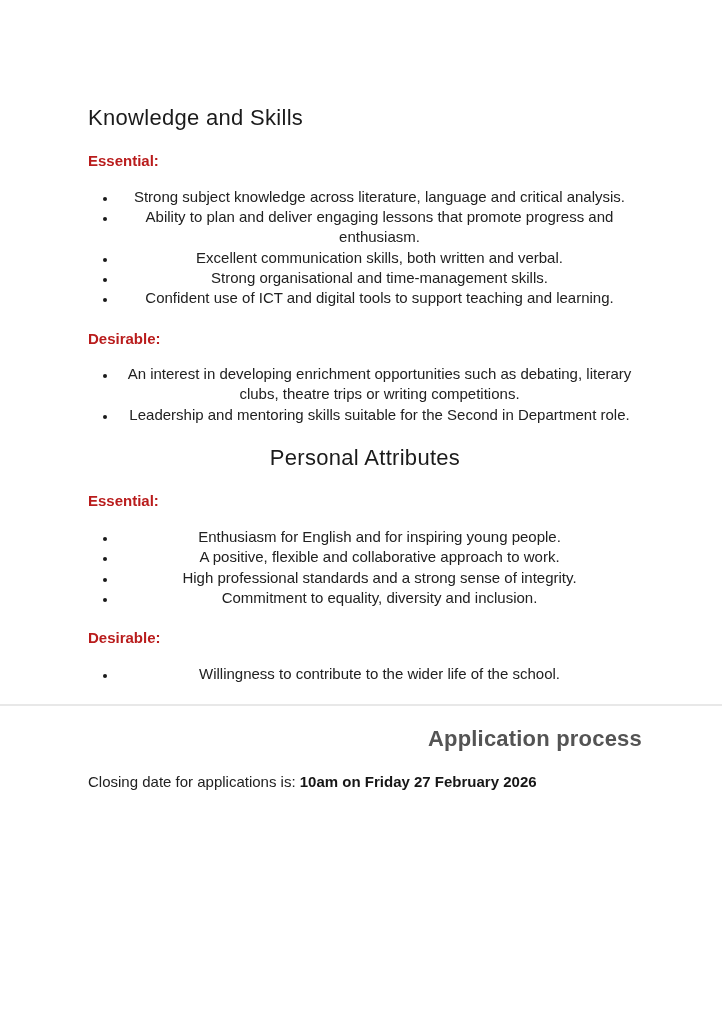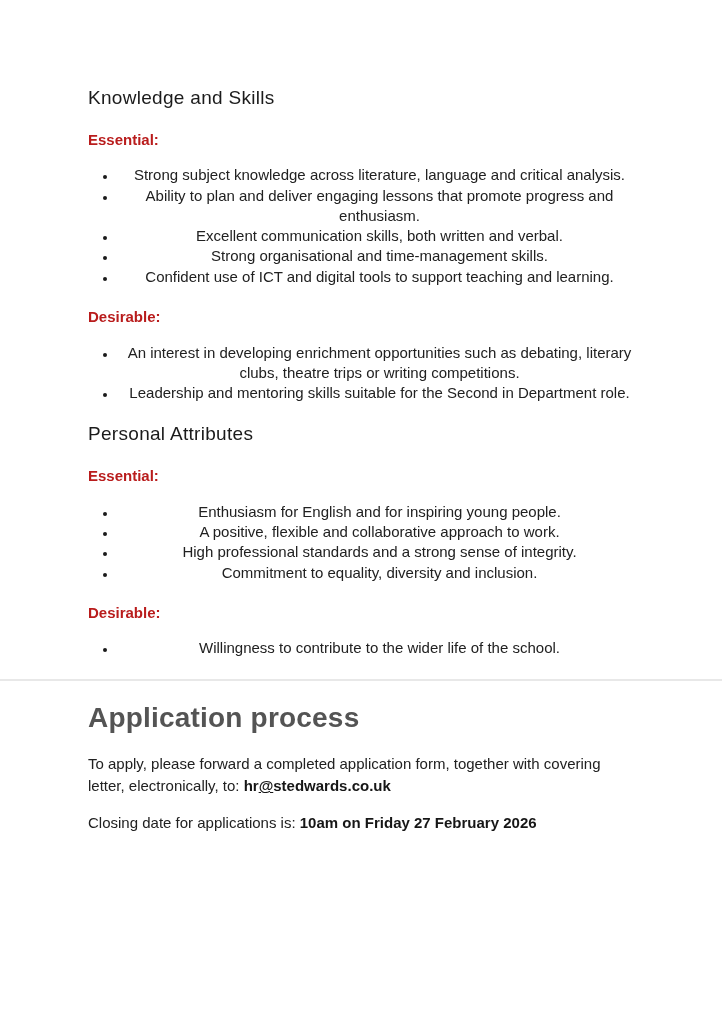--- a/index.html
+++ b/index.html
@@ -20,29 +20,30 @@
     background: #ffffff;
     position: relative;
   }
   .doc-top {
     padding: 87px 80px 0 88px;
   }
   .doc-bottom {
     padding: 20px 80px 0 88px;
   }
   h2.section-title {
-    font-size: 19px;
+    font-size: 22px;
     font-weight: 400;
     letter-spacing: 0.3px;
     color: #1b1b1b;
     line-height: 1.2;
-    margin: 0 0 20px 0;
+    margin: 18px 0 20px 0;
   }
   h2.section-title.secondary {
     margin-top: 3px;
+    text-align: center;
   }
   .subhead {
     font-size: 15px;
     font-weight: 700;
     color: #b91c1c;
     line-height: 1.3;
     margin: 0 0 16px 0;
   }
   ul.bullet-list {
     margin: 0 0 20px 0;
@@ -61,26 +62,27 @@
     color: #1a1a1a;
   }
   hr.divider {
     border: none;
     height: 2px;
     background: #e8e8e8;
     margin: 0;
     width: 722px;
   }
   h2.application-title {
-    font-size: 28px;
+    font-size: 22px;
     font-weight: 700;
     color: #545454;
     letter-spacing: 0.2px;
     line-height: 1.2;
     margin: 0 0 19px 0;
+    text-align: right;
   }
   p.body-para {
     font-size: 15px;
     line-height: 22px;
     color: #212121;
     margin: 0 0 15px 0;
     max-width: 546px;
   }
   .bold {
     font-weight: 700;
@@ -140,19 +142,18 @@
       </ul>
 
   </div>
 
   <hr class="divider">
 
   <div class="doc-bottom">
 
     <h2 class="application-title">Application process</h2>
 
-    <p class="body-para"><span>To apply, please forward a completed application form, together with covering letter, electronically, to: </span><a href="#" class="email-link"><span>hr</span><span class="email-at">@</span><span>stedwards.co.uk</span></a></p>
 
     <p class="body-para"><span>Closing date for applications is: </span><span class="bold">10am on Friday 27 February 2026</span></p>
 
   </div>
 
 </div>
 
 </body></html>

